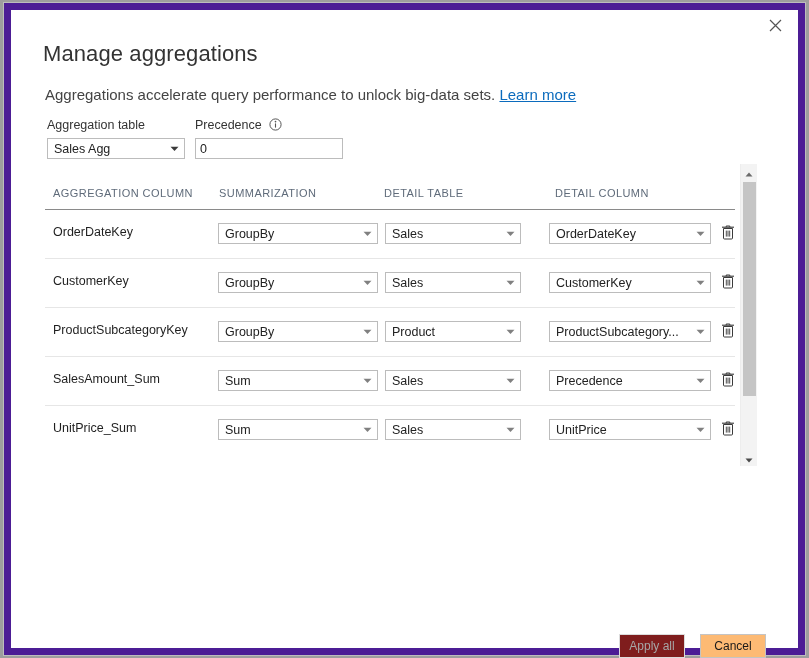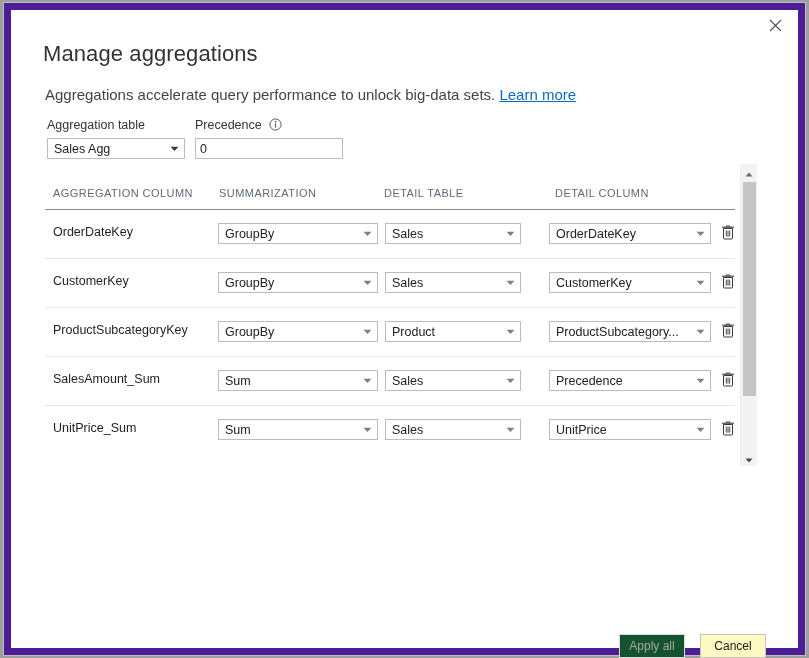--- a/index.html
+++ b/index.html
@@ -227,32 +227,32 @@
     cursor: pointer;
   }
 
   
   .btn {
     position: absolute;
     height: 24px;
     font-size: 12px;
     font-family: "Liberation Sans", sans-serif;
     border: 1px solid #c4c4c4;
-    background: #fef9c3;
+    background: #fdba74;
     color: #1a1a1a;
     cursor: pointer;
     padding: 0;
   }
   #apply-all-button {
     right: 113px;
     top: 624px;
     width: 66px;
     color: #a6a6a6;
     border-color: #dcdcdc;
-    background: #14532d;
+    background: #7f1d1d;
     cursor: default;
   }
   #cancel-button {
     right: 32px;
     top: 624px;
     width: 66px;
   }
 </style>
 </head>
 <body>

